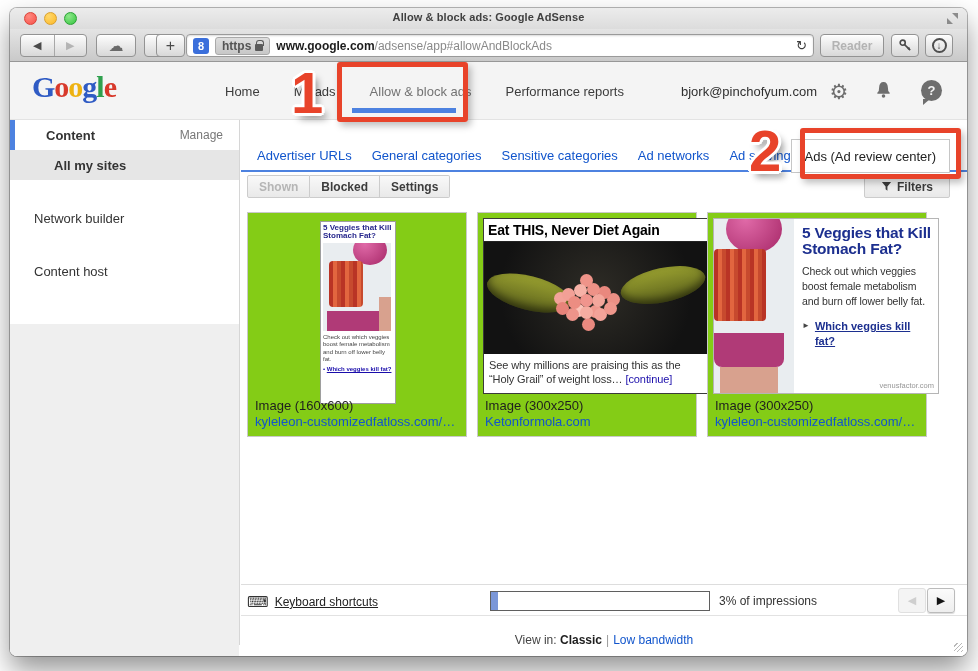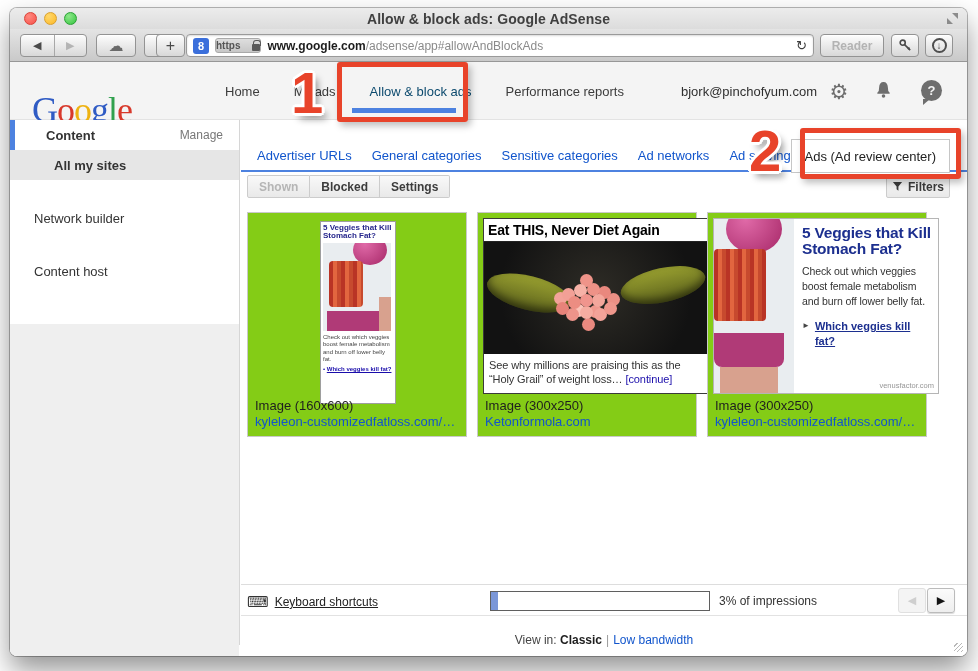--- a/index.html
+++ b/index.html
@@ -13,71 +13,71 @@
     box-shadow:0 0 0 1px rgba(0,0,0,.28), 0 14px 28px rgba(0,0,0,.42); }
 
   .titlebar { position:absolute; left:0; top:0; right:0; height:21px;
     background:linear-gradient(#ececec,#dcdcdc); }
   .traffic { position:absolute; left:14px; top:4px; display:flex; gap:7px; }
   .traffic span { width:13px; height:13px; border-radius:50%; display:block; }
   .tl-close { background:radial-gradient(circle at 35% 30%, #ff8a80, #f75049); border:1px solid #d94339; }
   .tl-min   { background:radial-gradient(circle at 35% 30%, #ffd86b, #fcb827); border:1px solid #d9a02f; }
   .tl-zoom  { background:radial-gradient(circle at 35% 30%, #8ee88a, #35c540); border:1px solid #2ba135; }
   .win-title { position:absolute; left:0; right:0; top:3px; text-align:center;
-    font-size:14px; color:#404040; font-weight:bold; letter-spacing:.1px; }
+    font-size:11px; color:#404040; font-weight:bold; letter-spacing:.1px; }
   .expand-icon { position:absolute; right:9px; top:5px; width:11px; height:11px; }
   .expand-icon::before, .expand-icon::after { content:""; position:absolute; width:0; height:0; border-style:solid; }
   .expand-icon::before { top:0; right:0; border-width:0 6px 6px 0; border-color:transparent #8b8b8b transparent transparent; }
   .expand-icon::after  { bottom:0; left:0; border-width:6px 0 0 6px; border-color:transparent transparent transparent #8b8b8b; }
 
   .toolbar { position:absolute; left:0; top:21px; right:0; height:33px;
     background:linear-gradient(#e4e4e4,#c9c9c9); border-bottom:1px solid #979797; }
   .mac-btn { position:absolute; top:5px; height:23px; border:1px solid #939393; border-radius:4px;
     background:linear-gradient(#fdfdfd,#d8d8d8); box-shadow:inset 0 1px 0 rgba(255,255,255,.85);
     display:flex; align-items:center; justify-content:center; color:#4a4a4a; font-size:12px; }
   .seg { display:flex; align-items:stretch; padding:0; }
   .seg span { width:33px; display:flex; align-items:center; justify-content:center; font-size:11px; }
   .seg .fwd { border-left:1px solid #a8a8a8; color:#b4b4b4; }
   .glyph { font-family:"DejaVu Sans", sans-serif; }
 
   .url-field { position:absolute; left:176px; top:5px; width:628px; height:23px; background:#fff;
     border:1px solid #9a9a9a; border-radius:4px; box-shadow:inset 0 1px 2px rgba(0,0,0,.15);
     display:flex; align-items:center; padding:0 6px; gap:6px; font-size:12px; }
   .favicon { width:16px; height:16px; border-radius:3px; background:#3b6fdb; color:#fff;
     font-weight:bold; font-size:11px; display:flex; align-items:center; justify-content:center; flex:0 0 auto; }
-  .https-chip { display:flex; align-items:center; gap:12px; background:linear-gradient(#dedede,#c7c7c7);
-    border:1px solid #a9a9a9; border-radius:3px; padding:1px 0; font-size:10px; font-weight:bold; color:#555; }
+  .https-chip { display:flex; align-items:center; gap:4px; background:linear-gradient(#dedede,#c7c7c7);
+    border:1px solid #a9a9a9; border-radius:3px; padding:1px 6px; font-size:12px; font-weight:bold; color:#555; }
   .lock { position:relative; width:8px; height:7px; background:#5a5a5a; border-radius:1px; margin-top:3px; }
   .lock::before { content:""; position:absolute; left:1px; top:-4px; width:6px; height:5px;
     border:1.5px solid #5a5a5a; border-bottom:none; border-radius:3px 3px 0 0; }
   .url-text { white-space:nowrap; overflow:hidden; }
   .url-domain { color:#1c1c1c; font-weight:bold; }
   .url-path { color:#8a8a8a; }
   .refresh { margin-left:auto; color:#3f3f3f; font-size:13px; }
 
   .reader-btn { left:810px; width:64px; color:#b3b3b3; font-weight:bold; }
   .key-btn { left:881px; width:28px; }
   .dl-btn { left:915px; width:28px; }
   .dl-circle { width:15px; height:15px; border-radius:50%; border:2px solid #4e4e4e; color:#4e4e4e;
     font-size:10px; font-weight:bold; display:flex; align-items:center; justify-content:center; }
 
   
   .page { position:absolute; left:0; top:54px; right:0; bottom:0; background:#fff; }
 
   .app-header { position:absolute; left:0; top:0; right:0; height:58px; background:#f4f4f4;
     border-bottom:1px solid #e3e3e3; }
-  .logo { position:absolute; left:22px; top:27px; font-family:"Liberation Serif", serif;
-    font-weight:normal; font-size:36px; letter-spacing:-1px; }
+  .logo { position:absolute; left:22px; top:8px; font-family:"Liberation Serif", serif;
+    font-weight:bold; font-size:30px; letter-spacing:-1px; }
   .logo .l0 { color:#2f5bc4; } .logo .l1 { color:#d8392b; } .logo .l2 { color:#eeb211; }
   .logo .l3 { color:#2f5bc4; } .logo .l4 { color:#30a14e; } .logo .l5 { color:#d8392b; }
   .logo-product { position:absolute; left:112px; top:17px; font-size:25px; color:#9b9b9b; letter-spacing:0; }
 
   .main-nav { position:absolute; left:215px; top:0; height:58px; display:flex; align-items:center; gap:34px; font-size:13px; color:#3c3c3c; }
   .main-nav .nav-item { position:relative; cursor:default; padding:21px 0; }
-  .main-nav .active { color:#0c4a6e; }
+  .main-nav .active { color:#737373; }
   .nav-underline { position:absolute; left:342px; top:46px; width:104px; height:5px; background:#4d82e0; }
 
   .acct { position:absolute; right:150px; top:22px; font-size:13px; color:#2f2f2f; }
   .hdr-icon { position:absolute; top:18px; width:24px; text-align:center; color:#6e6e6e; }
   .gear-pos { left:817px; font-size:21px; }
   .bell-pos { left:864px; }
   .help-pos { left:911px; }
   .help-bubble { position:relative; width:21px; height:21px; background:#6e6e6e; border-radius:50%;
     color:#f4f4f4; font-weight:bold; font-size:13px; display:flex; align-items:center; justify-content:center; }
   .help-bubble::after { content:""; position:absolute; left:2px; bottom:-4px; width:0; height:0;
@@ -102,21 +102,21 @@
   .tabs-blue-line { position:absolute; left:0; right:0; top:50px; height:2px; background:#4d82e0; }
   .tab-active { position:absolute; right:17px; top:19px; height:34px; background:#fff; border:1px solid #c6c6c6;
     display:flex; align-items:center; padding:0 13px; font-size:13px; color:#222; z-index:2; }
 
   .subtabs { position:absolute; left:6px; top:55px; display:flex; }
   .subtab { height:23px; padding:0 11px; display:flex; align-items:center; font-size:12px; font-weight:bold; color:#3c3c3c;
     background:linear-gradient(#f9f9f9,#e9e9e9); border:1px solid #ccc; border-left:none; }
   .subtab:first-child { border-left:1px solid #ccc; border-radius:2px 0 0 2px; }
   .subtab:last-child { border-radius:0 2px 2px 0; }
   .subtab.dimmed { color:#b5b5b5; }
-  .filters-btn { position:absolute; right:17px; top:55px; height:23px; padding:0 5px; display:flex; align-items:center; gap:5px;
+  .filters-btn { position:absolute; right:17px; top:55px; height:23px; padding:0 16px; display:flex; align-items:center; gap:5px;
     font-size:12px; font-weight:bold; color:#3c3c3c; background:linear-gradient(#f9f9f9,#e9e9e9);
     border:1px solid #ccc; border-radius:2px; }
 
   
   .card { position:absolute; top:92px; width:220px; height:225px; background:#84cc16; border:1px solid #c9c9c9; }
   .card1 { left:6px; } .card2 { left:236px; } .card3 { left:466px; }
   .caption { position:absolute; left:7px; bottom:6px; font-size:13px; color:#1e1e1e; line-height:16px; }
   .caption .ad-url { color:#1155cc; }
 
   

